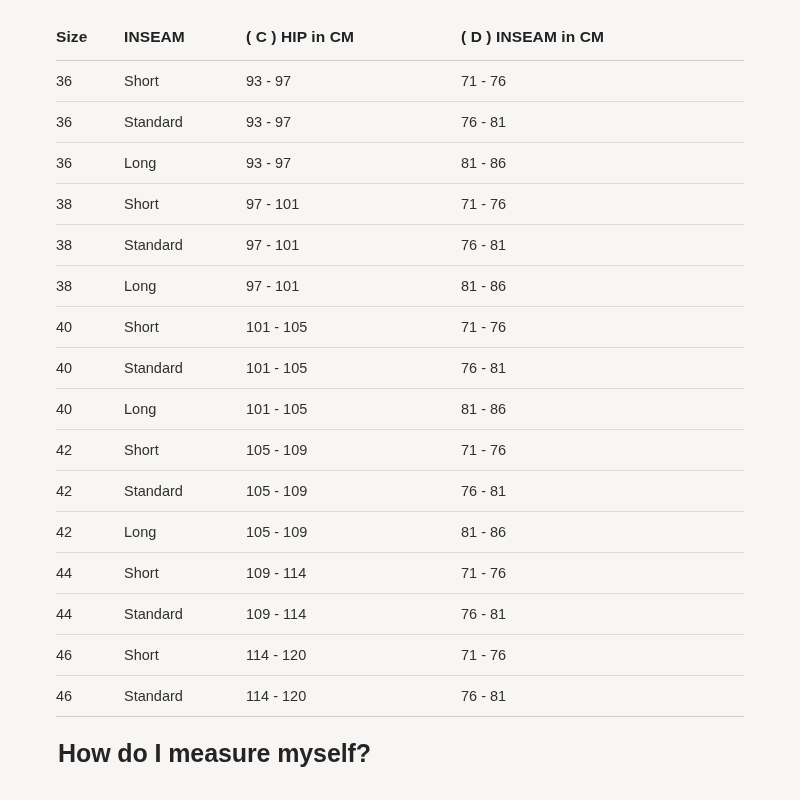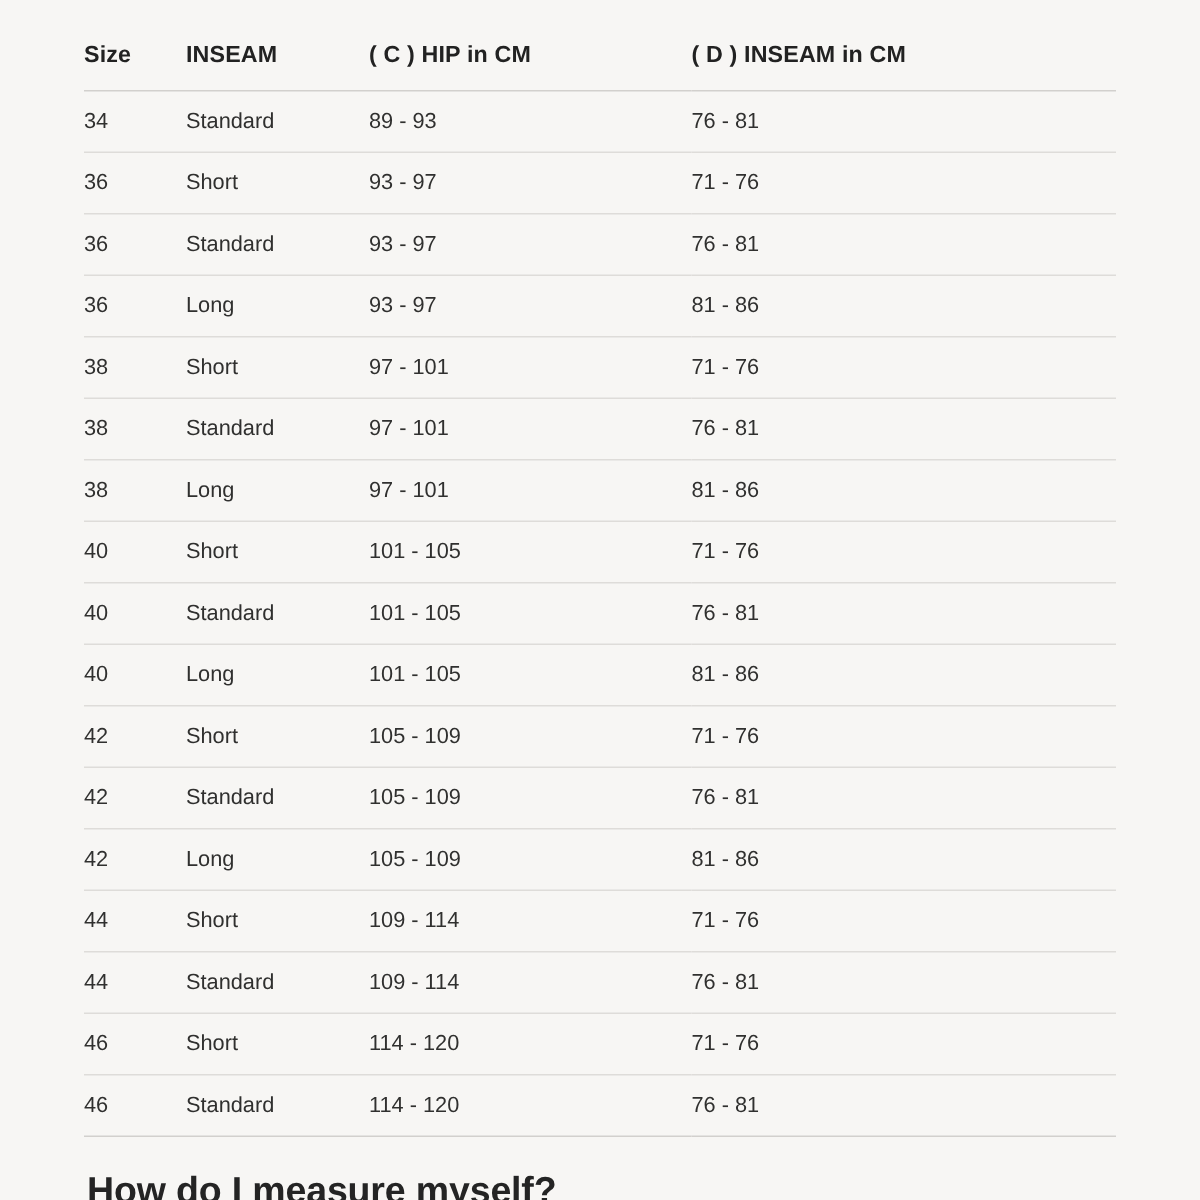--- a/index.html
+++ b/index.html
@@ -73,26 +73,20 @@
     </colgroup>
     <thead>
       <tr>
         <th class="col-size">Size</th>
         <th>INSEAM</th>
         <th>( C ) HIP in CM</th>
         <th>( D ) INSEAM in CM</th>
       </tr>
     </thead>
     <tbody>
-        <tr>
-          <td class="col-size">34</td>
-          <td>Standard</td>
-          <td>89 - 93</td>
-          <td>76 - 81</td>
-        </tr>
         <tr>
           <td class="col-size">36</td>
           <td>Short</td>
           <td>93 - 97</td>
           <td>71 - 76</td>
         </tr>
         <tr>
           <td class="col-size">36</td>
           <td>Standard</td>
           <td>93 - 97</td>

